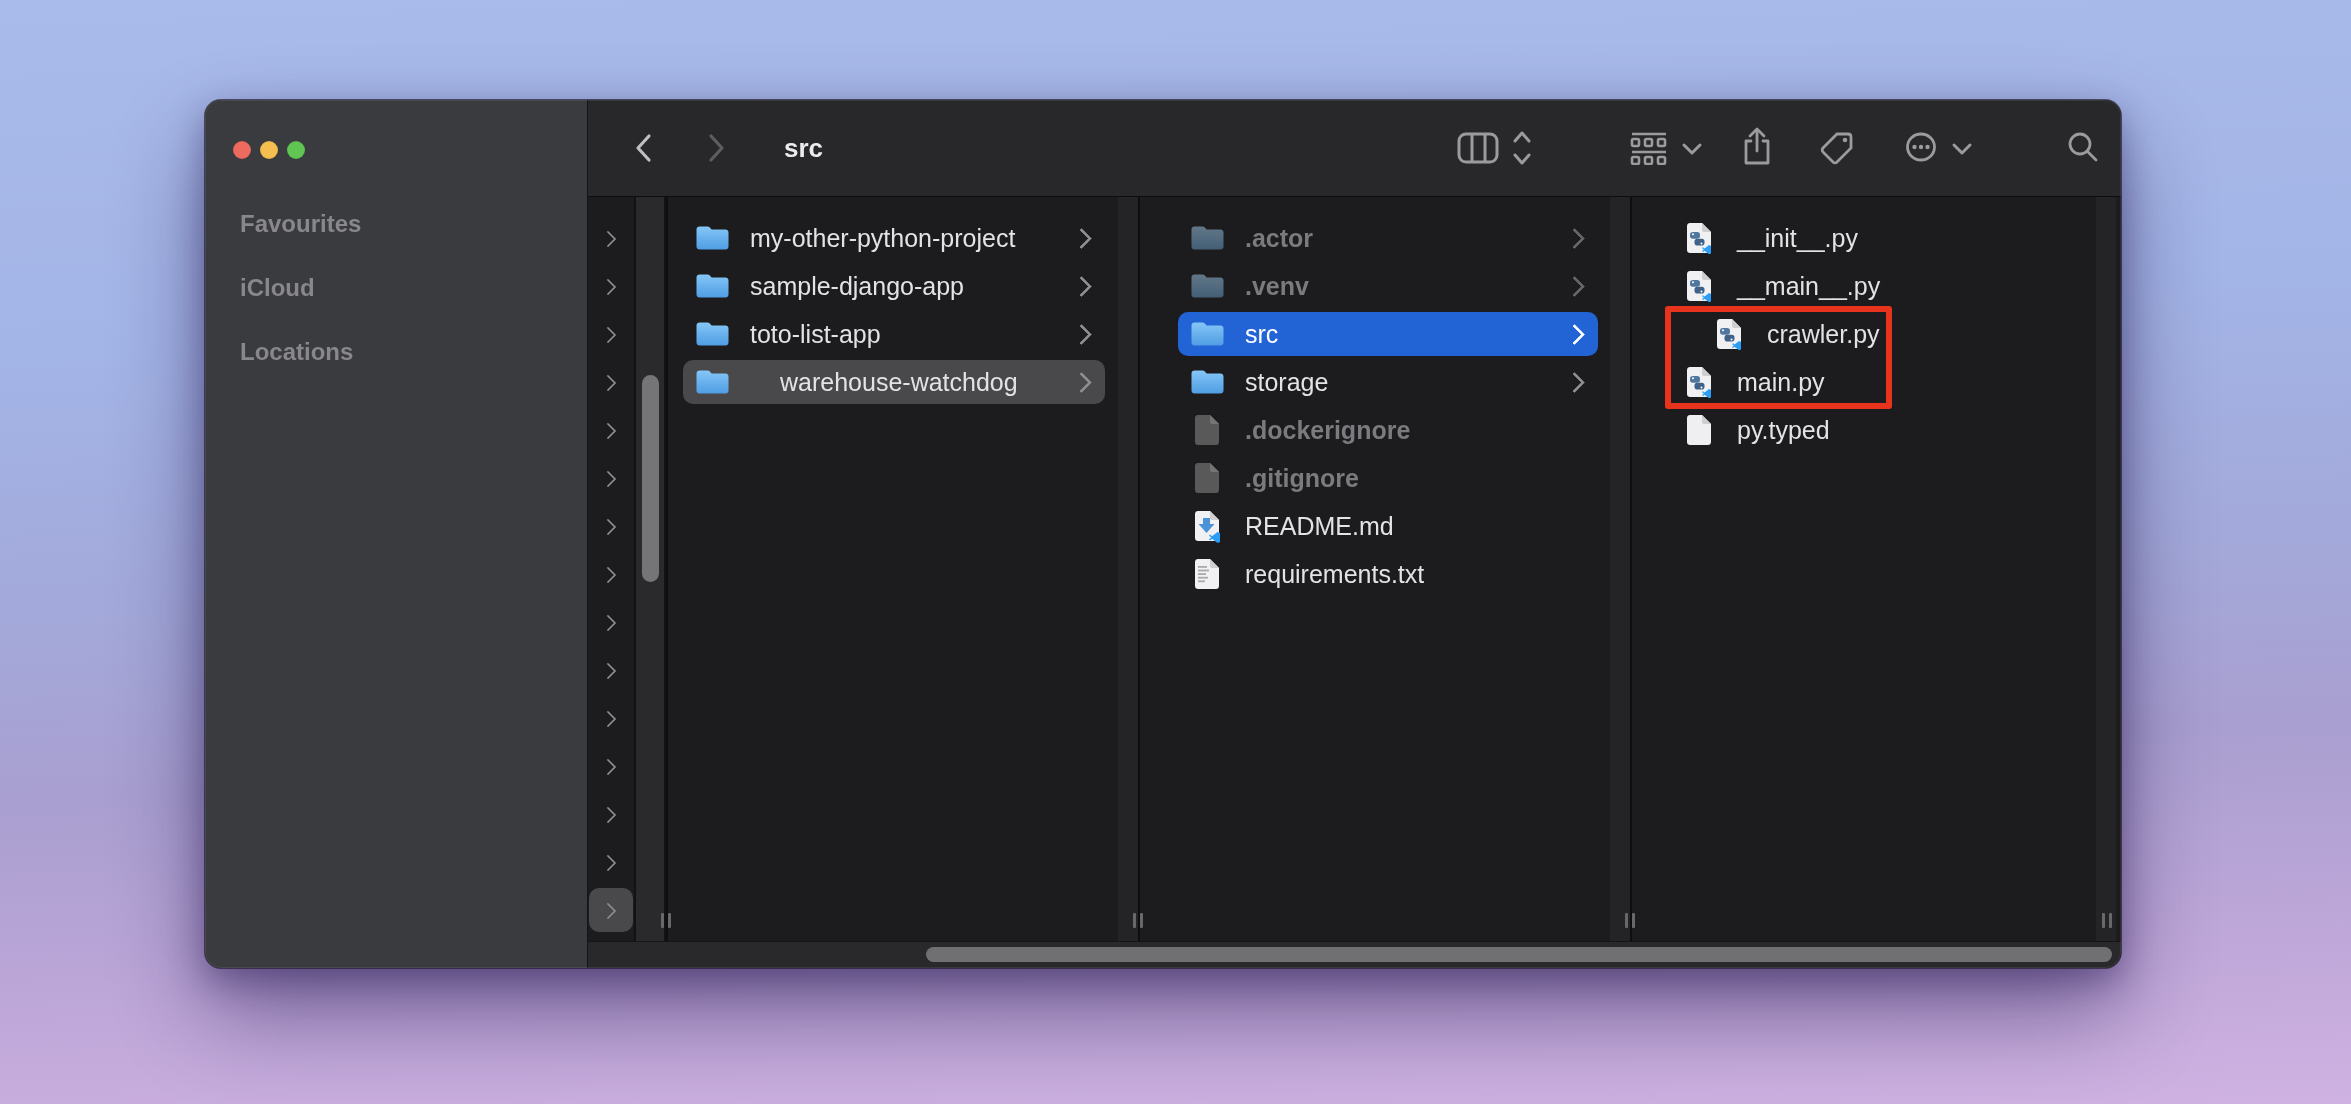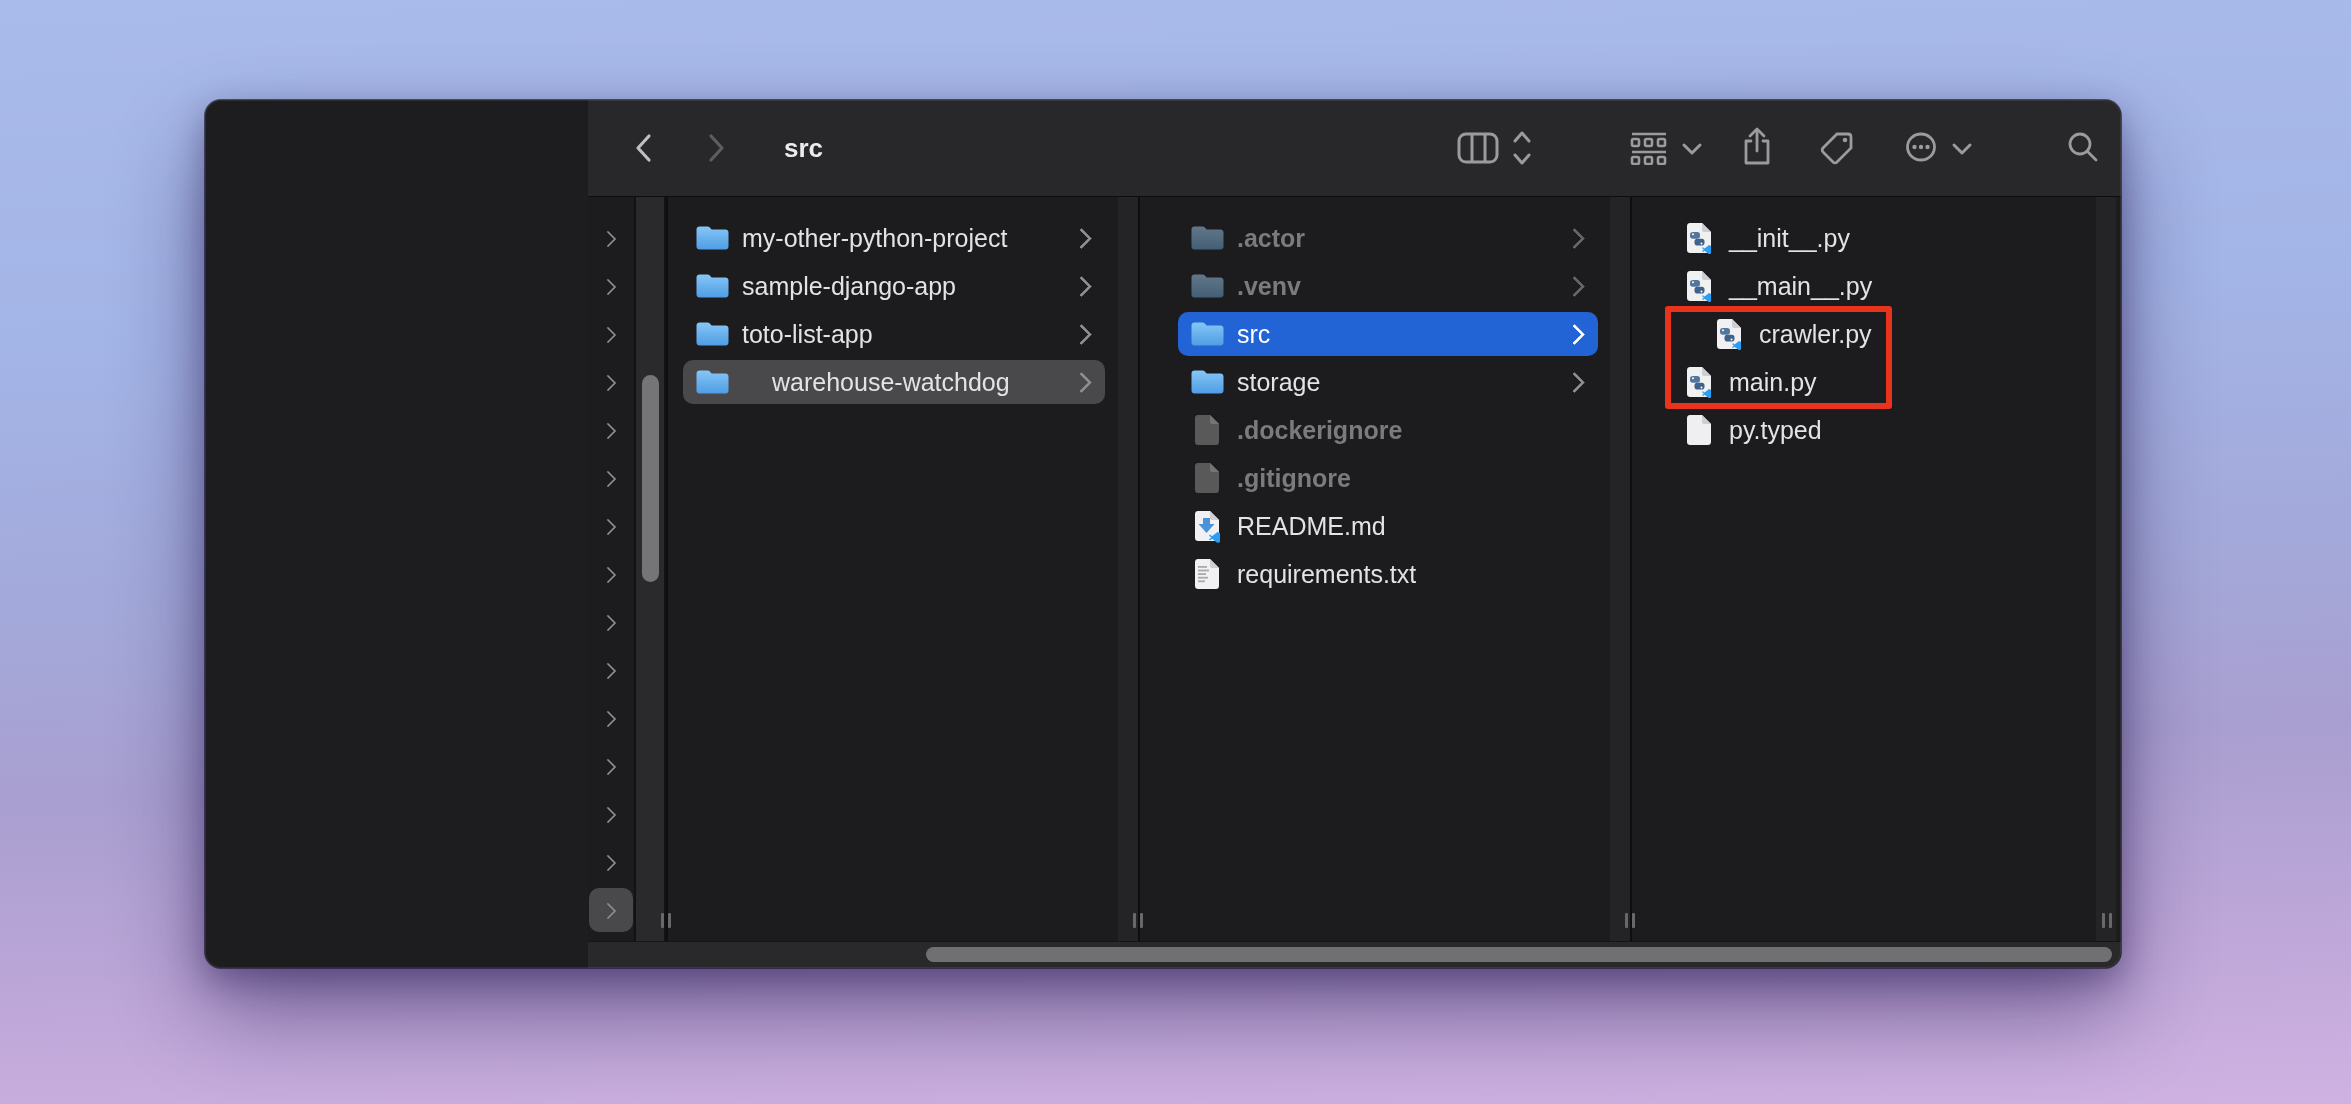--- a/index.html
+++ b/index.html
@@ -45,21 +45,21 @@
   .chev{width:12px;height:12px;border-top:3px solid #8e8e92;border-right:3px solid #8e8e92;
     transform:rotate(45deg);border-radius:1px;}
   .chev.small{width:10px;height:10px;border-width:2.6px;}
   .chev.dim{border-color:#66666a;}
   .chev.white{border-color:#fff;}
   .strip-chev{position:absolute;left:14px;}
   .strip-sel{position:absolute;left:1px;width:44px;height:44px;border-radius:10px;background:#49494c;}
   
   .row{position:absolute;height:44px;border-radius:10px;display:flex;align-items:center;
     padding:0 12px;box-sizing:border-box;}
-  .row .label{margin-left:13px;font-size:25px;color:#e3e3e5;white-space:nowrap;}
+  .row .label{margin-left:21px;font-size:25px;color:#e3e3e5;white-space:nowrap;}
   .row .rchev{position:absolute;right:16px;}
   .sel-gray{background:#49494c;gap:30px;}
   .sel-blue{background:#2263d6;}
   .sel-blue .label{color:#ffffff;font-weight:500;}
   .dim .label{color:#7b7b7f;font-weight:bold;}
   .dim .fi{filter:saturate(.55) brightness(.62);}
   .fi{width:34px;height:34px;flex:none;display:flex;align-items:center;justify-content:center;}
   .annotation{position:absolute;border:6px solid #e8341c;border-radius:3px;box-sizing:border-box;z-index:10;}
   
   .handle{position:absolute;display:flex;gap:4px;}
@@ -77,20 +77,30 @@
       <stop offset="0" stop-color="#85c6f6"></stop>
         <stop offset="1" stop-color="#4f9de4"></stop>
     </linearGradient>
   </defs>
 </svg>
 
 <div class="desktop"></div>
 
 <div class="window">
 
+  <div class="sidebar">
+    <div class="traffic">
+      <span class="light" style="background:#ed6a5e"></span>
+      <span class="light" style="background:#f4bf4f"></span>
+      <span class="light" style="background:#61c554"></span>
+    </div>
+    <div class="sb-label" style="top:110px">Favourites</div>
+    <div class="sb-label" style="top:174px">iCloud</div>
+    <div class="sb-label" style="top:238px">Locations</div>
+  </div>
 
   <div class="toolbar">
     <div class="tb" style="left:40px;top:31px">
       <svg width="34" height="34" viewBox="0 0 34 34">
           <path d="M21 5 L10 17 L21 29" fill="none" stroke="#bfbfc3" stroke-width="3.2" stroke-linecap="round" stroke-linejoin="round"></path>
         </svg>
     </div>
     <div class="tb" style="left:110px;top:31px">
       <svg width="34" height="34" viewBox="0 0 34 34">
           <path d="M13 5 L24 17 L13 29" fill="none" stroke="#5d5d61" stroke-width="3.2" stroke-linecap="round" stroke-linejoin="round"></path>

